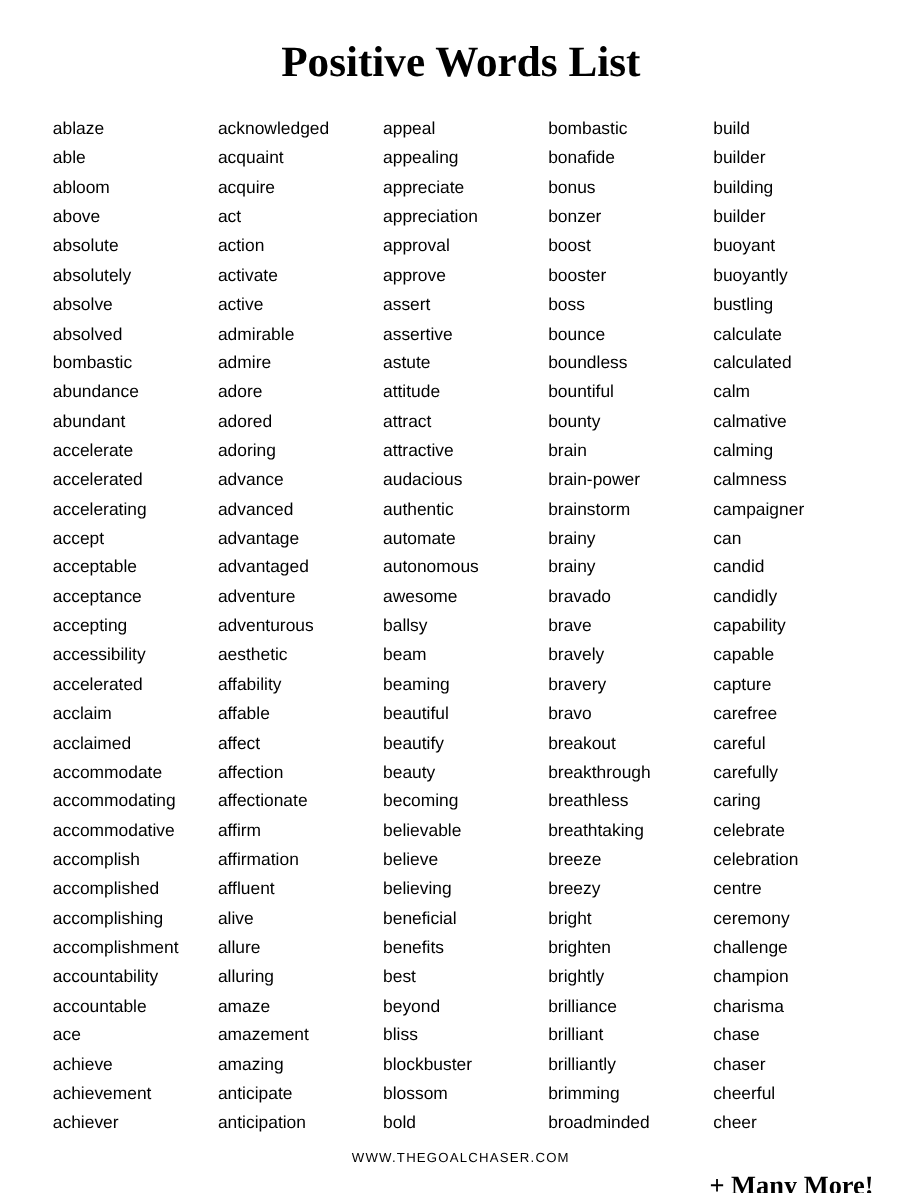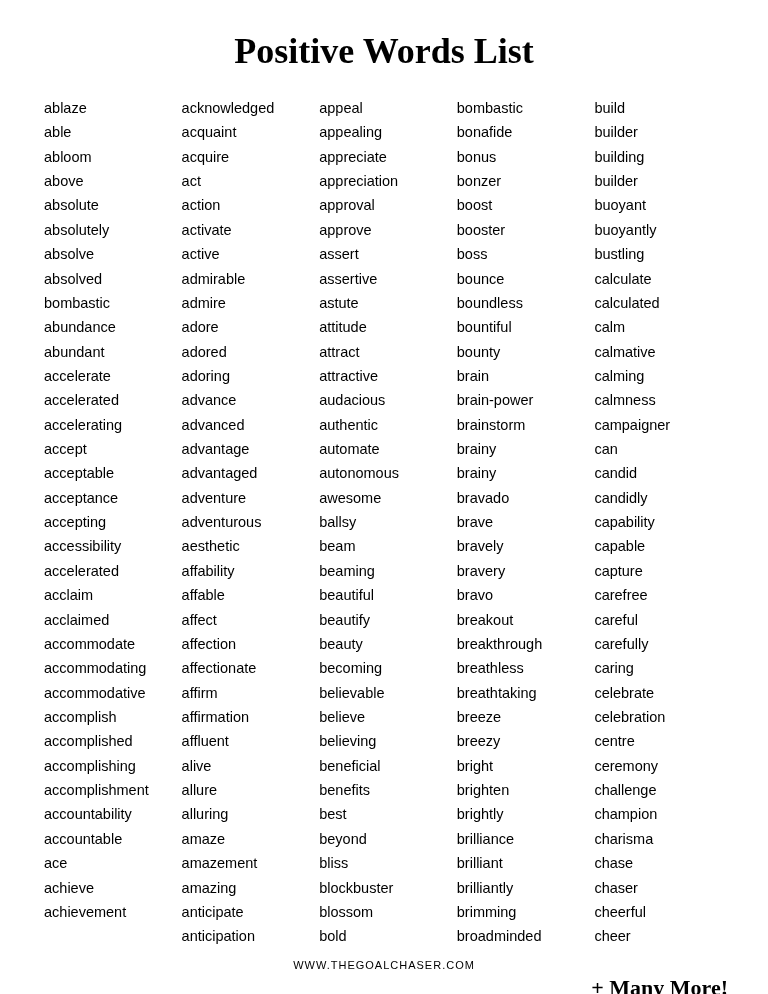--- a/index.html
+++ b/index.html
@@ -88,20 +88,21 @@
       <span class="word">accommodative</span>
       <span class="word">accomplish</span>
       <span class="word">accomplished</span>
       <span class="word">accomplishing</span>
       <span class="word">accomplishment</span>
       <span class="word">accountability</span>
       <span class="word">accountable</span>
       <span class="word">ace</span>
       <span class="word">achieve</span>
       <span class="word">achievement</span>
+      <span class="word">achiever</span>
     </div>
     <div class="word-col">
       <span class="word">acknowledged</span>
       <span class="word">acquaint</span>
       <span class="word">acquire</span>
       <span class="word">act</span>
       <span class="word">action</span>
       <span class="word">activate</span>
       <span class="word">active</span>
       <span class="word">admirable</span>

